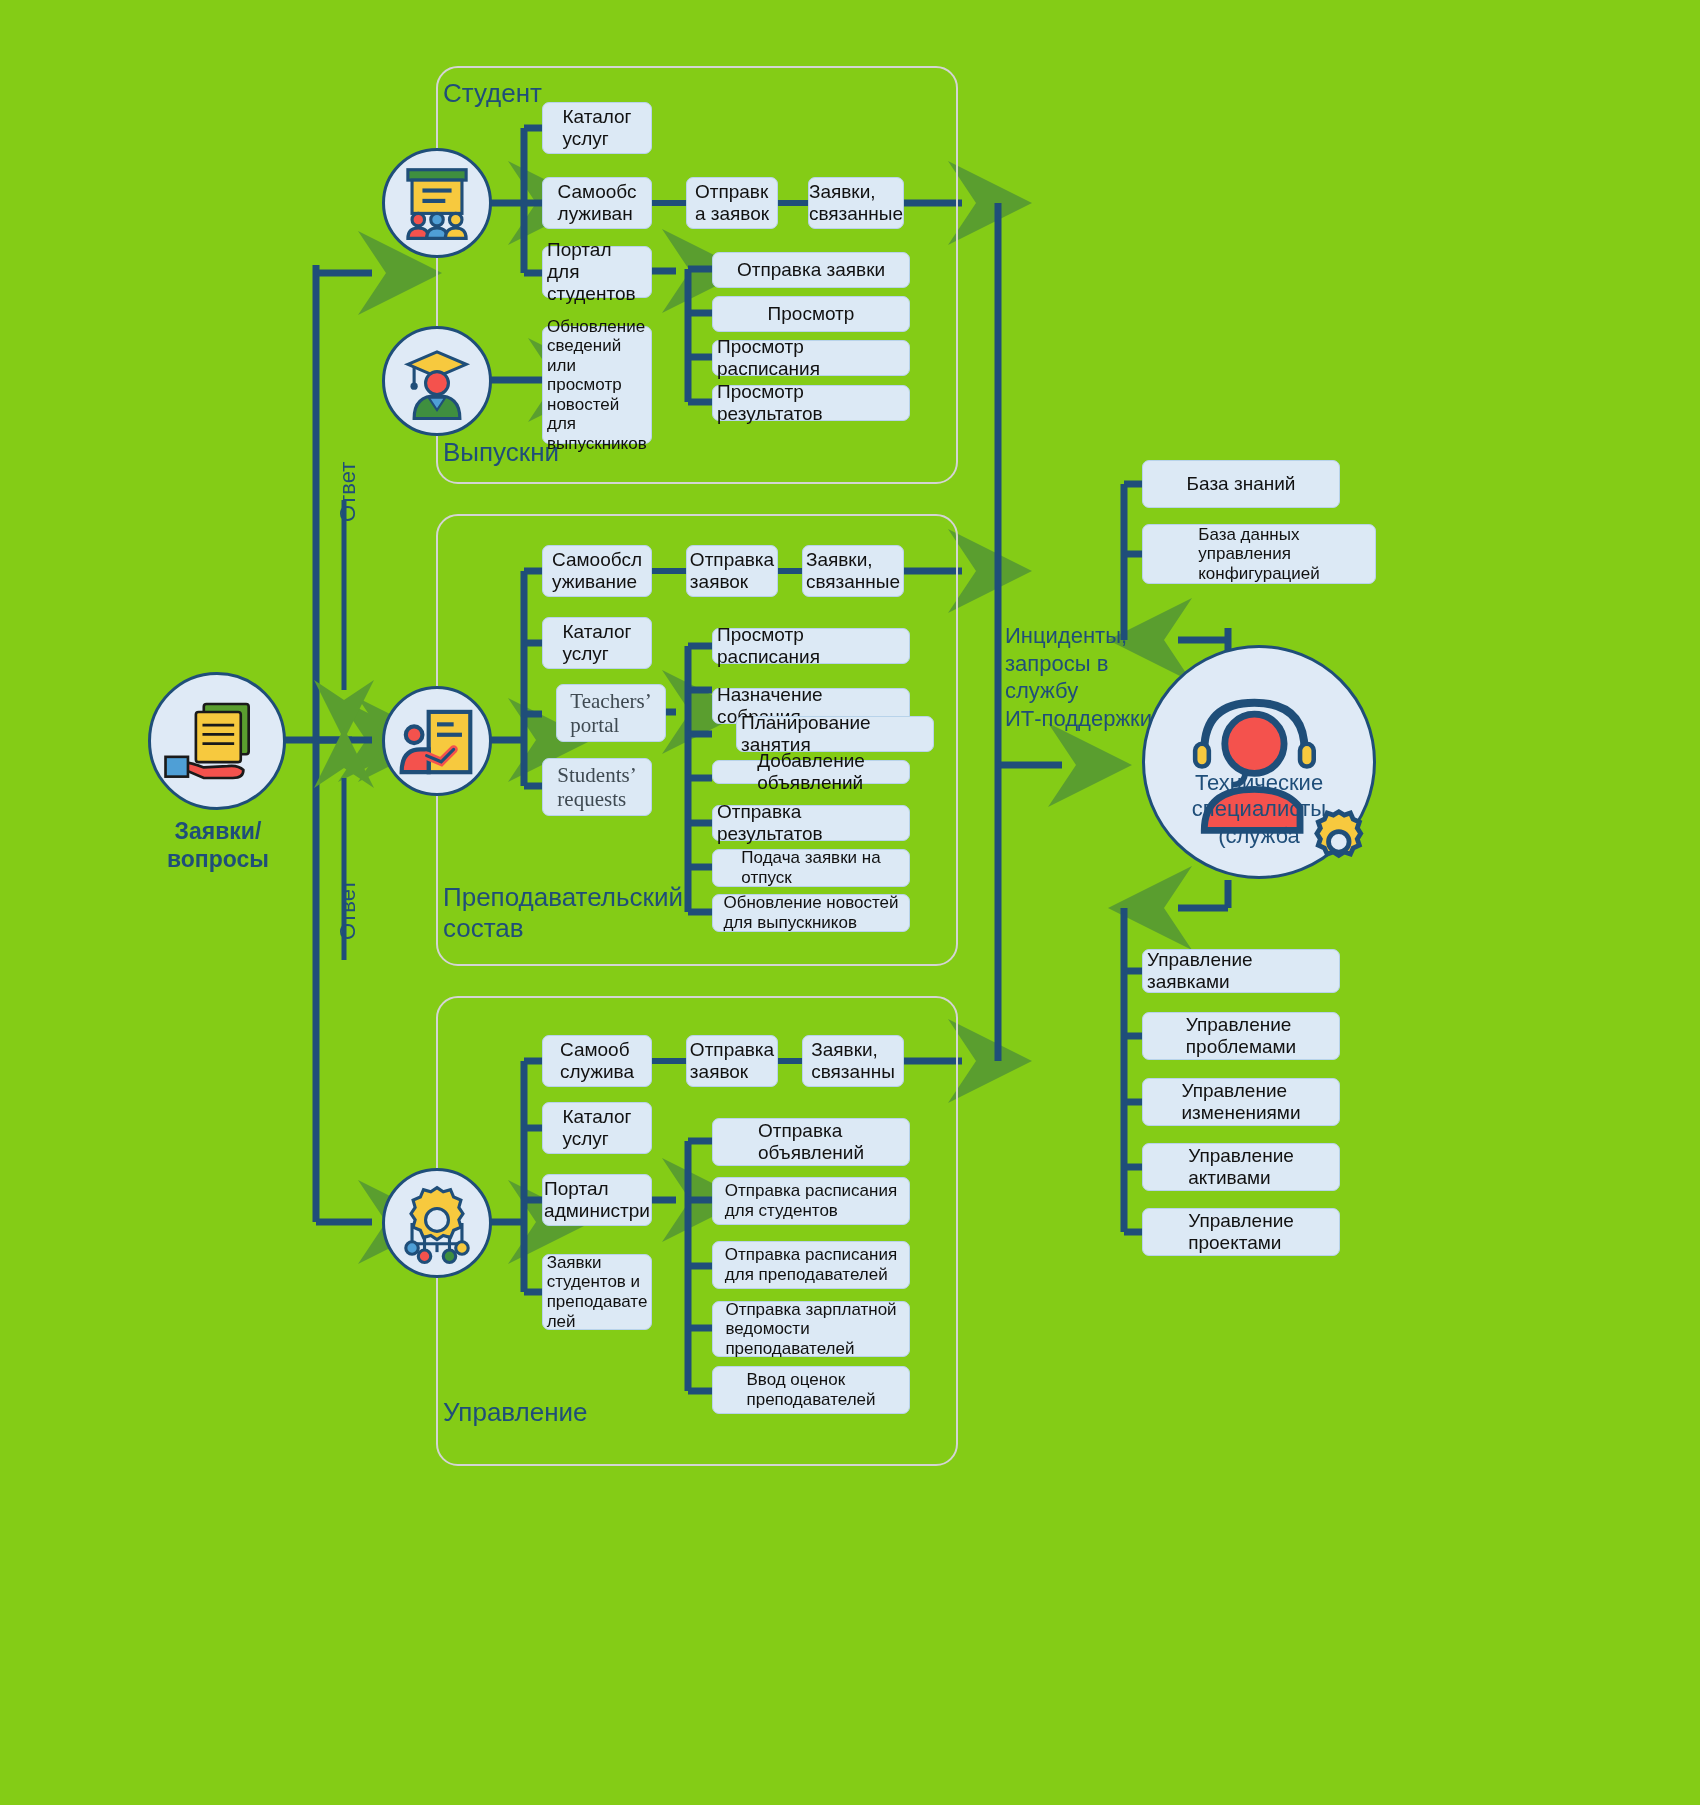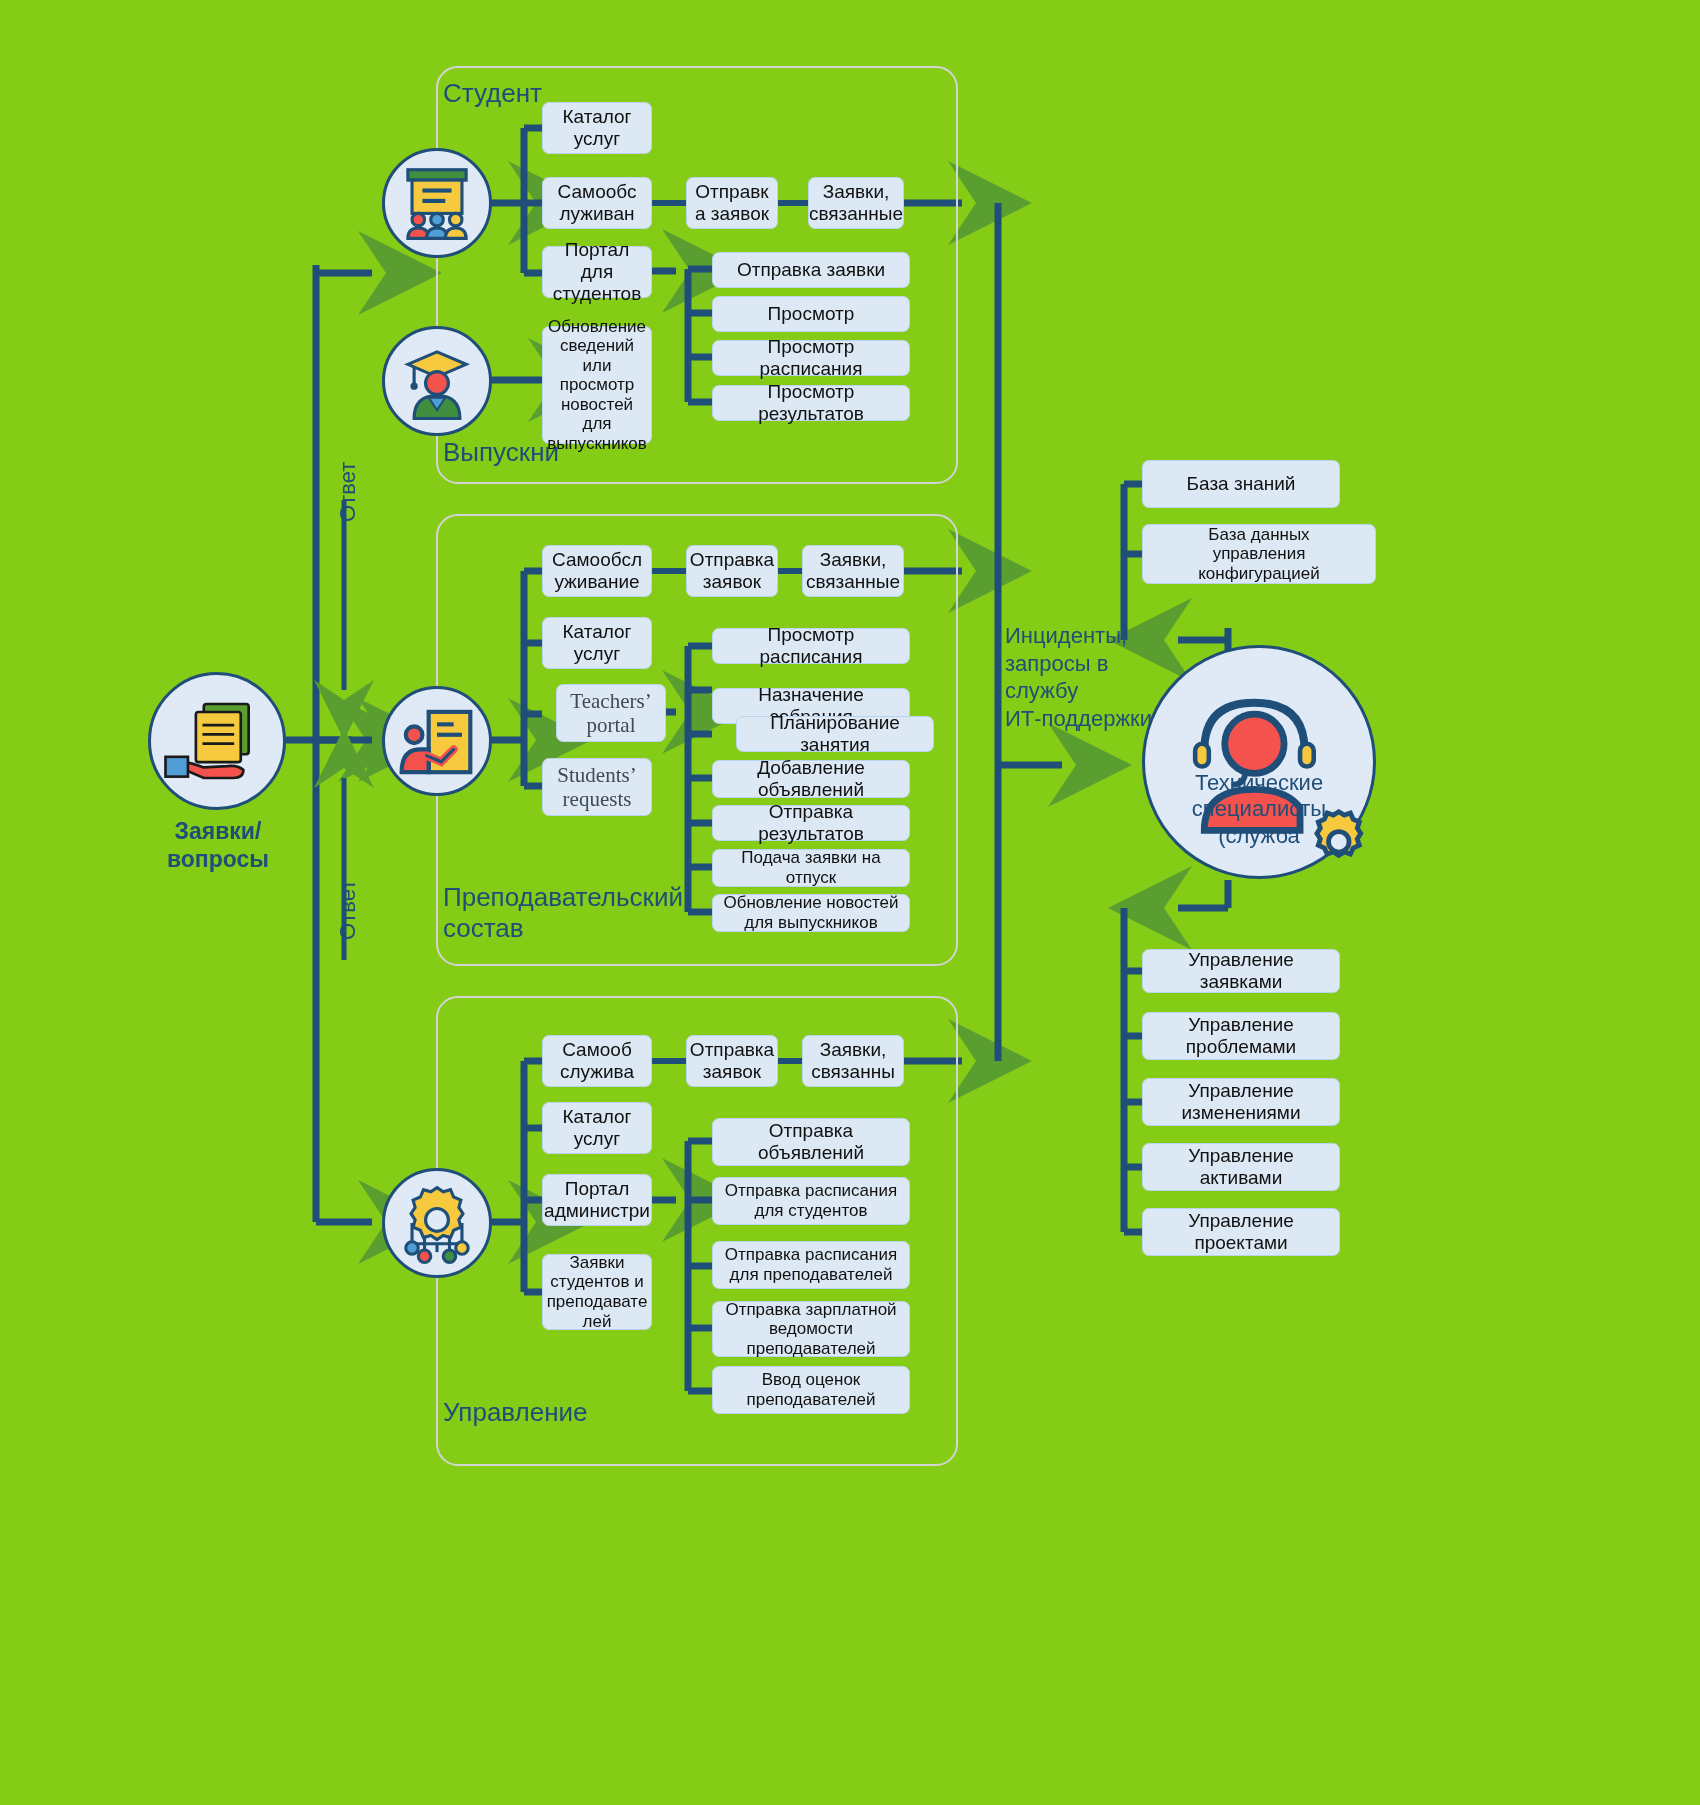--- a/index.html
+++ b/index.html
@@ -44,21 +44,21 @@
   
   .box {
     position: absolute;
     box-sizing: border-box;
     background: #dce9f5;
     border: 1.5px solid #b8d3ea;
     border-radius: 7px;
     display: flex;
     align-items: center;
     justify-content: center;
-    text-align: center;
+    text-align: left;
     color: #111111;
     font-size: 19px;
     line-height: 1.15;
     padding: 2px 4px;
     white-space: pre-line;
   }
   .box.serif {
     font-family: "Liberation Serif", serif;
     color: #3f4a52;
     font-size: 21px;
@@ -360,21 +360,21 @@
 requests</div>
 
   <div class="box" style="left:686px; top:545px; width:92px; height:52px;">Отправка
 заявок</div>
   <div class="box" style="left:802px; top:545px; width:102px; height:52px;">Заявки,
 связанные</div>
 
   <div class="box" style="left:712px; top:628px; width:198px; height:36px;">Просмотр расписания</div>
   <div class="box" style="left:712px; top:688px; width:198px; height:36px;">Назначение собрания</div>
   <div class="box" style="left:736px; top:716px; width:198px; height:36px;">Планирование занятия</div>
-  <div class="box" style="left:712px; top:760px; width:198px; height:38px;">Добавление
+  <div class="box" style="left:712px; top:760px; width:198px; height:24px;">Добавление
 объявлений</div>
   <div class="box" style="left:712px; top:805px; width:198px; height:36px;">Отправка результатов</div>
   <div class="box sm" style="left:712px; top:849px; width:198px; height:38px;">Подача заявки на
 отпуск</div>
   <div class="box sm" style="left:712px; top:894px; width:198px; height:38px;">Обновление новостей
 для выпускников</div>
 
   <div class="box" style="left:542px; top:1035px; width:110px; height:52px;">Самооб
 служива</div>
   <div class="box" style="left:542px; top:1102px; width:110px; height:52px;">Каталог

